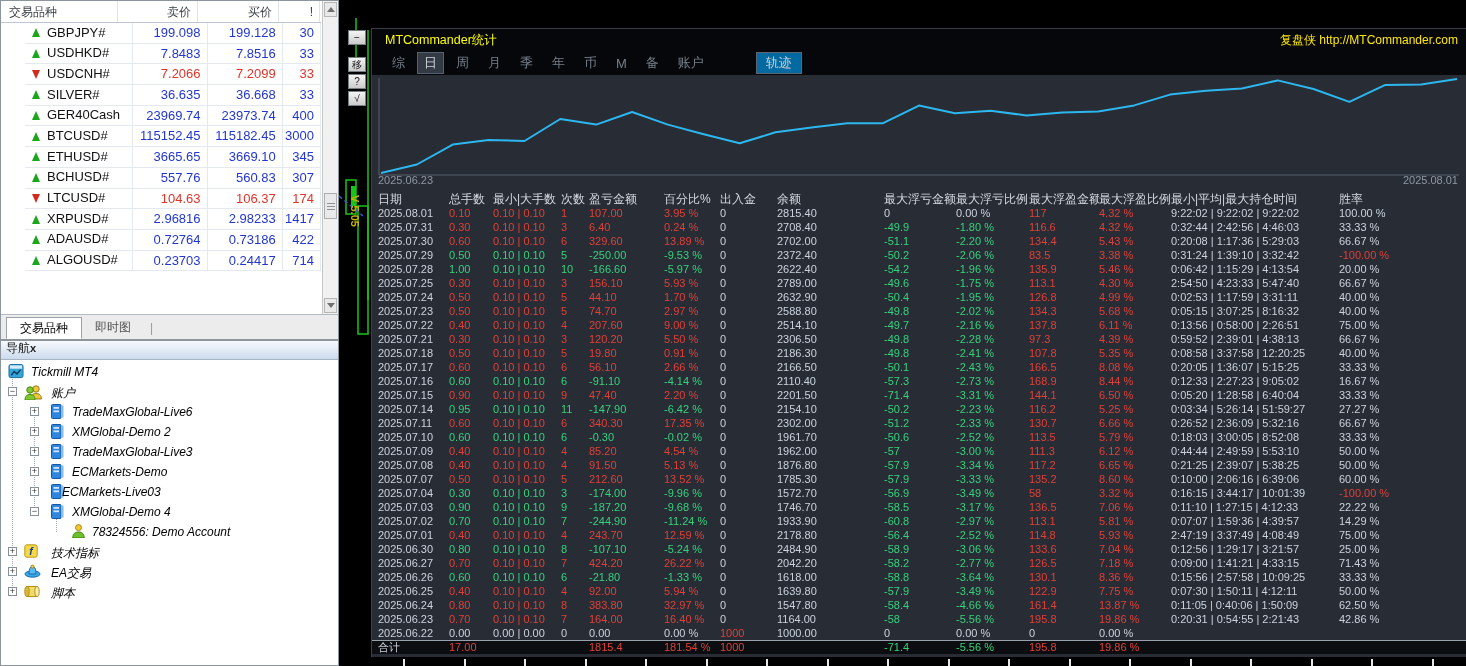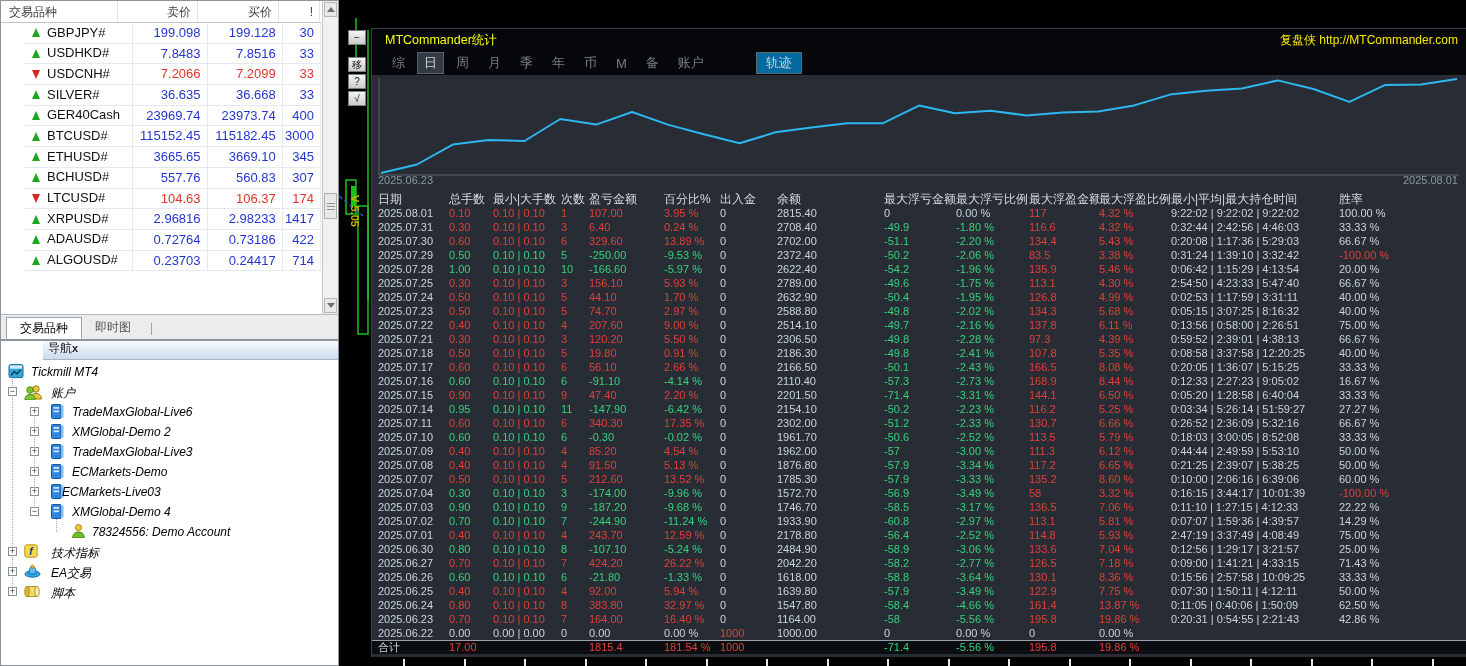--- a/index.html
+++ b/index.html
@@ -39,21 +39,21 @@
   .mw-tabs { position:absolute; left:0; right:0; bottom:0; height:25px; background:#ececec;
     border-top:1px solid #b2bac4; display:flex; align-items:flex-end; padding-left:5px; font-size:12px; }
   .mw-tab { height:22px; line-height:21px; padding:0 13px; color:#555; }
   .mw-tab.active { background:#fff; border:1px solid #9aa2ac; border-bottom:1px solid #fff; color:#000; }
   .tab-div { color:#999; margin-left:6px; line-height:22px; }
   
   #navigator { position:absolute; left:0; top:340px; width:339px; height:326px;
     background:#fff; border:1px solid #8c949c; }
   .nav-header { height:19px; background:linear-gradient(#f7fafd,#ccdbed);
     border-bottom:1px solid #a8b4c4; display:flex; 
-    align-items:center; padding:0 8px 4px 5px; font-size:12px; color:#1a1a1a;margin-left:42px; }
+    align-items:center; padding:0 8px 4px 5px; font-size:12px; color:#1a1a1a; }
   .nav-close { font-weight:bold; font-size:11px; color:#222; cursor:default; }
   .nav-tree { position:relative; height:300px; overflow:hidden; }
   .tree-row { position:absolute; left:0; right:0; height:20px; }
   .tree-row .expand-box { position:absolute; top:5px; width:9px; height:9px;
     border:1px solid #878f98; background:#fff; font-size:9px; line-height:7px;
     text-align:center; color:#333; }
   .tree-row .t-icon { position:absolute; top:2px; }
   .tree-row .t-label { position:absolute; top:3px; font-size:12px; color:#000; white-space:nowrap;font-style:italic; }
   .tree-line { position:absolute; border-left:1px dotted #a2a8b0; width:0; }
   

